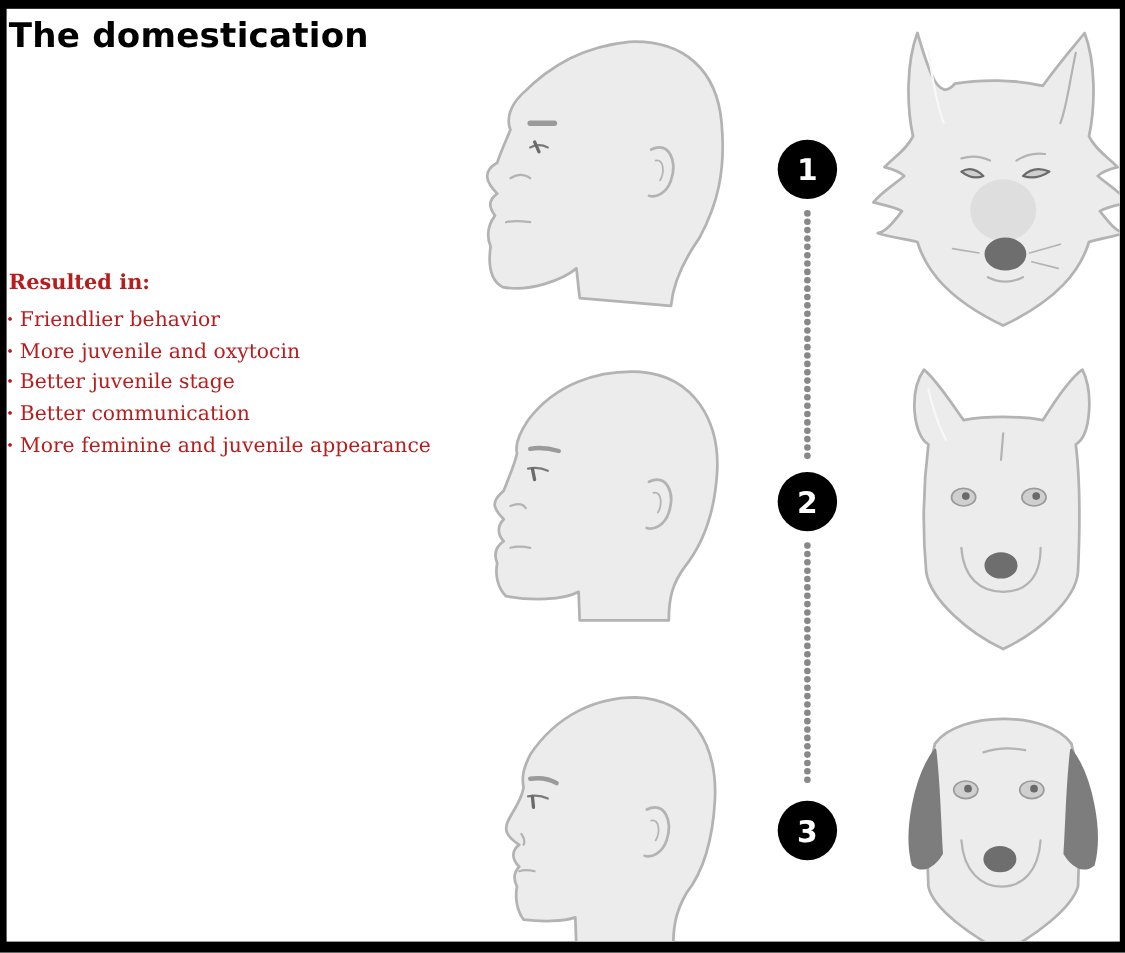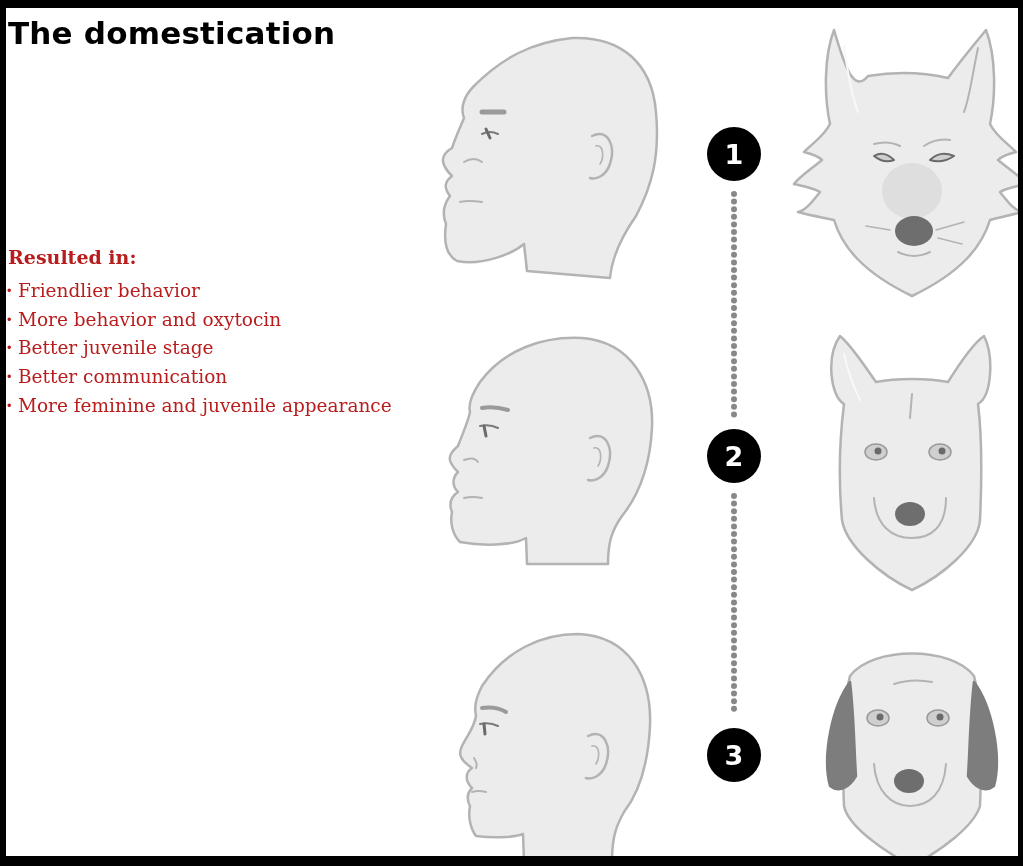--- a/index.html
+++ b/index.html
@@ -28,21 +28,21 @@
 <div class="canvas">
 
   <div class="title">
     <span>The domestication</span>
   </div>
 
   <div class="results">
     <h3>Resulted in:</h3>
     <ul>
       <li><span class="bullet">·</span><span>Friendlier behavior</span></li>
-      <li><span class="bullet">·</span><span>More behavior and oxytocin</span></li>
+      <li><span class="bullet">·</span><span>More juvenile and oxytocin</span></li>
       <li><span class="bullet">·</span><span>Better juvenile stage</span></li>
       <li><span class="bullet">·</span><span>Better communication</span></li>
       <li><span class="bullet">·</span><span>More feminine and juvenile appearance</span></li>
     </ul>
   </div>
 
   <svg class="illustration" width="1012" height="848" viewBox="-6 -8 1012 848">
 
     <g id="dots">
         <circle cx="722" cy="178.0" r="3" fill="#888888"></circle>

